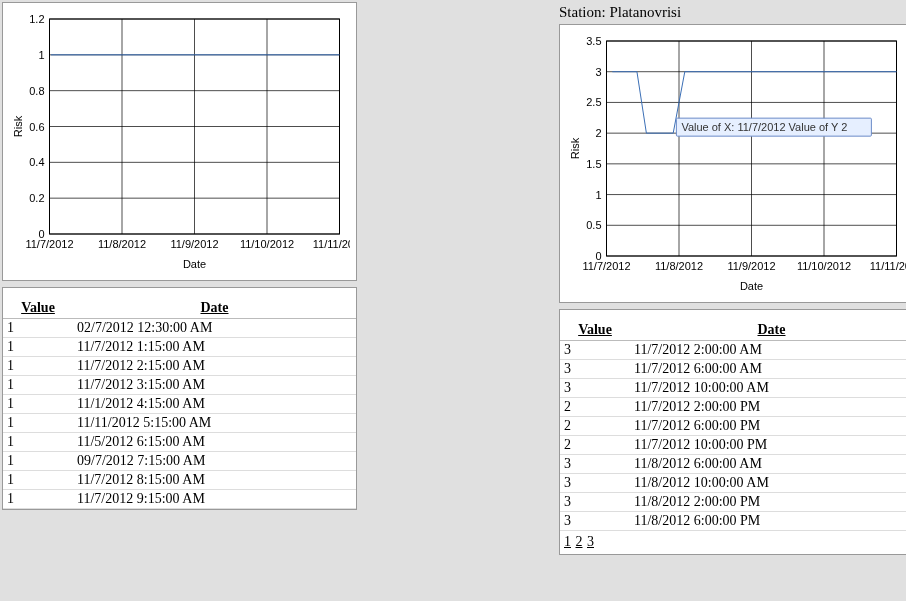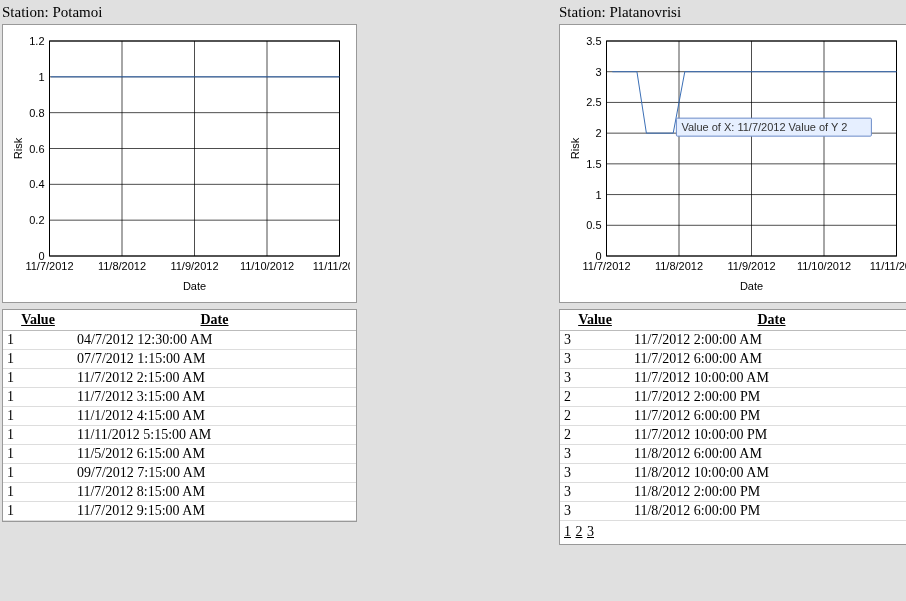--- a/index.html
+++ b/index.html
@@ -68,20 +68,21 @@
   }
   .table-panel {
     margin-top: 6px;
     background: #fff;
     border: 1px solid #999;
   }
   table {
     width: 100%;
     border-collapse: collapse;
     font-size: 14px;
+    margin-top: 10px;
   }
   th {
     text-align: center;
     font-weight: bold;
     text-decoration: underline;
     padding: 2px 4px;
     border-bottom: 1px solid #bbb;
   }
   th.value-col { width: 70px; }
   td {
@@ -98,21 +99,20 @@
     color: #000;
     text-decoration: underline;
     margin-right: 1px;
   }
 </style>
 </head>
 <body>
 
 <div class="columns">
   <div class="col col-left">
-    <div class="station-title">Station: Potamoi</div>
     <div class="chart-panel">
       <svg id="chart-left" class="chart-svg" viewBox="0 0 340 265">
           <line x1="40" y1="225" x2="330" y2="225" class="grid-line"></line>
           <text x="35" y="229" text-anchor="end" class="axis-text">0</text>
           <line x1="40" y1="189.16666666666666" x2="330" y2="189.16666666666666" class="grid-line"></line>
           <text x="35" y="193.16666666666666" text-anchor="end" class="axis-text">0.2</text>
           <line x1="40" y1="153.33333333333331" x2="330" y2="153.33333333333331" class="grid-line"></line>
           <text x="35" y="157.33333333333331" text-anchor="end" class="axis-text">0.4</text>
           <line x1="40" y1="117.5" x2="330" y2="117.5" class="grid-line"></line>
           <text x="35" y="121.5" text-anchor="end" class="axis-text">0.6</text>
@@ -142,25 +142,25 @@
       <table>
         <thead>
           <tr>
             <th class="value-col">Value</th>
             <th>Date</th>
           </tr>
         </thead>
         <tbody id="tbody-left">
             <tr>
               <td class="val">1</td>
-              <td>04/7/2012 12:30:00 AM</td>
-            </tr>
-            <tr>
-              <td class="val">1</td>
-              <td>07/7/2012 1:15:00 AM</td>
+              <td>02/7/2012 12:30:00 AM</td>
+            </tr>
+            <tr>
+              <td class="val">1</td>
+              <td>11/7/2012 1:15:00 AM</td>
             </tr>
             <tr>
               <td class="val">1</td>
               <td>11/7/2012 2:15:00 AM</td>
             </tr>
             <tr>
               <td class="val">1</td>
               <td>11/7/2012 3:15:00 AM</td>
             </tr>
             <tr>

